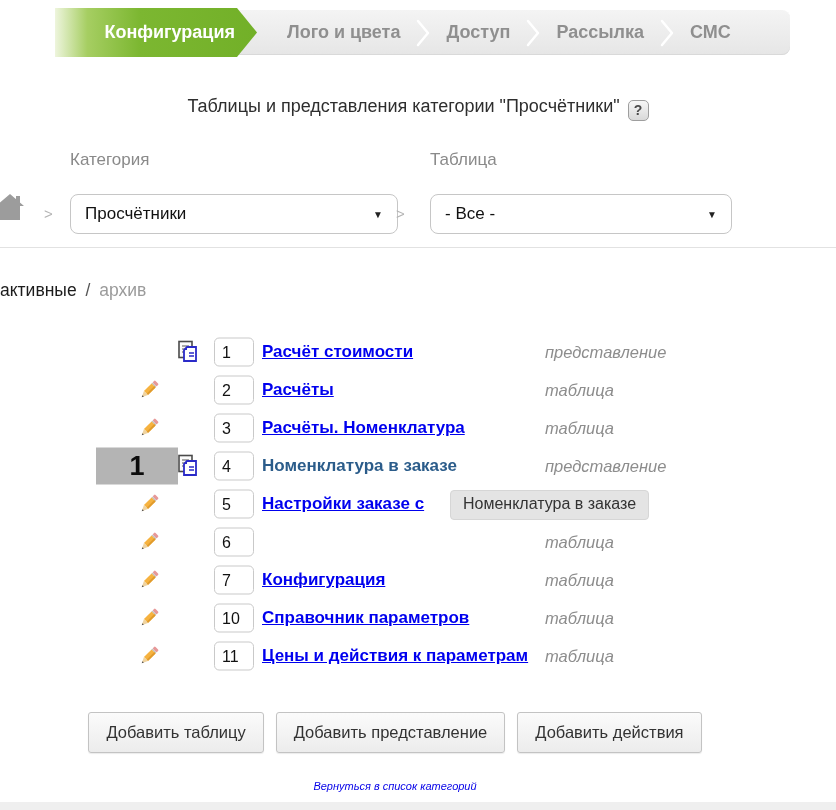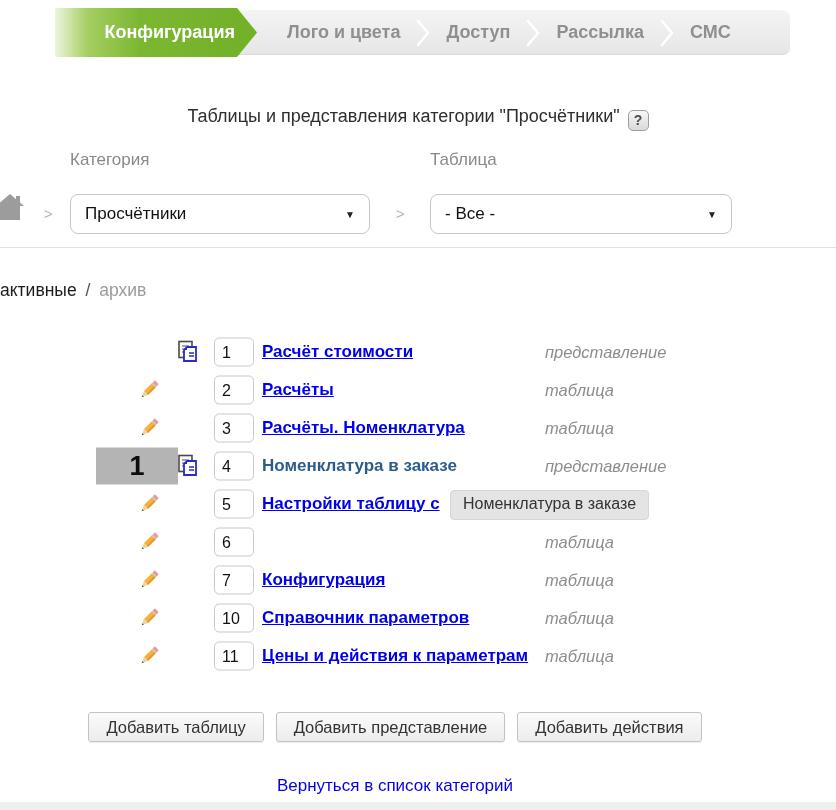--- a/index.html
+++ b/index.html
@@ -15,38 +15,38 @@
   .tab-active { position:absolute; left:0; top:-2px; height:49px; width:202px;
             clip-path:polygon(0 0, calc(100% - 20px) 0, 100% 50%, calc(100% - 20px) 100%, 0 100%);
             background:linear-gradient(90deg,#eef5dd 0%,#a6ce62 16%,#7cb731 42%,#72b028 100%);
             display:flex; align-items:center; justify-content:flex-end;
             padding-right:22px; color:#fff; font-weight:bold; font-size:18px; }
   .tab-rest { position:absolute; left:216px; top:0; height:45px; display:flex; align-items:center;text-align:right; }
   .tab-label { color:#8f8f8f; font-weight:bold; font-size:18px; padding:0 16px; cursor:pointer; }
   .tab-chev { display:flex; align-items:center; }
 
   
-  .title-row { position:absolute; left:0; top:106px; width:836px; text-align:center;
+  .title-row { position:absolute; left:0; top:96px; width:836px; text-align:center;
                font-size:18px; color:#2e2e2e; }
   .help-icon { display:inline-block; vertical-align:-3px; margin-left:8px;
                width:21px; height:21px; line-height:19px; text-align:center;
                border:1px solid #9e9e9e; border-radius:5px;
                background:linear-gradient(180deg,#f7f7f7,#d9d9d9);
                font-weight:bold; font-size:14px; color:#4a4a4a; cursor:pointer; }
 
   
   .bc-label { position:absolute; top:150px; font-size:17px; font-weight:normal; color:#8a8a8a; }
   .lbl-cat { left:70px; }  .lbl-tab { left:430px; }
   .home-icon { position:absolute; left:-6px; top:192px; cursor:pointer; }
   .bc-sep { position:absolute; top:205px; color:#b3b3b3; font-size:15px; }
   .sep-1 { left:44px; } .sep-2 { left:396px; }
   .select { position:absolute; top:194px; height:40px; background:#fff;
             border:1px solid #c6c6c6; border-radius:8px; display:flex; align-items:center;
             padding:0 14px; font-size:17px; color:#111; cursor:pointer; }
-  .sel-cat { left:70px; width:300px; } .sel-tab { left:430px; width:302px; }
+  .sel-cat { left:70px; width:328px; } .sel-tab { left:430px; width:302px; }
   .select .caret { margin-left:auto; font-size:10px; color:#222; }
 
   .divider { position:absolute; left:0; top:247px; width:836px; height:1px; background:#e2e2e2; }
 
   
   .toggle-row { position:absolute; left:0; top:280px; width:790px; text-align:left; font-size:17.5px; }
   .tg-active { color:#1c1c1c; cursor:pointer; }
   .tg-sep { color:#555; margin:0 4px; }
   .tg-archive { color:#9b9b9b; cursor:pointer; }
 
@@ -67,28 +67,28 @@
   .c-link a.drag { color:#2b5c8a; text-decoration:none; cursor:pointer; }
   .c-type { left:545px; font-size:16.5px; font-style:italic; color:#8d8d8d; white-space:nowrap; }
 
   .drag-tooltip { position:absolute; left:450px; top:490px; z-index:5;
                   background:#e4e4e4; border:1px solid #d6d6d6; border-radius:4px;
                   padding:4px 12px 6px; font-size:16px; color:#333; white-space:nowrap; }
 
   
   .btn-row { position:absolute; left:0; top:712px; width:790px;
              display:flex; justify-content:center; gap:12px; }
-  .btn { height:30px; padding:0 17px; display:flex; align-items:center;
+  .btn { height:41px; padding:0 17px; display:flex; align-items:center;
          background:linear-gradient(180deg,#fbfbfb,#ececec);
          border:1px solid #c3c3c3; border-radius:3px;
          font-size:16.5px; color:#333; cursor:pointer;
          box-shadow:0 1px 1px rgba(0,0,0,0.08); }
 
   .back-row { position:absolute; left:0; top:776px; width:790px; text-align:center; }
-  .back-link { color:#0500e8; font-size:17px; text-decoration:none; cursor:pointer; }
+  .back-link { color:#0500e8; font-size:11px; text-decoration:none; cursor:pointer;font-style:italic; }
 
   .bottom-strip { position:absolute; left:0; top:802px; width:836px; height:8px; background:#efefef; }
 
   svg { display:block; }
 </style>
 </head>
 <body>
 
 <div class="page">
 
@@ -226,21 +226,21 @@
           <rect x="9.4" y="1.8" width="5.2" height="3" rx="1" fill="#e79898"></rect>
           <rect x="9.4" y="4.8" width="5.2" height="1.4" fill="#c2c2c2"></rect>
           <rect x="9.4" y="6" width="5.2" height="10" fill="#f6b23f"></rect>
           <rect x="12.9" y="6" width="1.7" height="10" fill="#e09b2d"></rect>
           <path d="M9.4 16 L14.6 16 L12 21.5 Z" fill="#efd3a0"></path>
           <path d="M11.1 19.6 L12.9 19.6 L12 21.5 Z" fill="#4d4d4d"></path>
         </g>
           </svg>
       </span>
       <span class="cell c-num"><input value="5" style=""></span>
-      <span class="cell c-link"><a class="std">Настройки таблицу с</a></span>
+      <span class="cell c-link"><a class="std">Настройки заказе с</a></span>
       <span class="cell c-type">таблица</span>
     </div>
 
     <div class="row">
       <span class="cell c-pencil">
         <svg width="26" height="26" viewBox="0 0 24 24">
             <g transform="rotate(45 12 12)">
           <rect x="9.4" y="1.8" width="5.2" height="3" rx="1" fill="#e79898"></rect>
           <rect x="9.4" y="4.8" width="5.2" height="1.4" fill="#c2c2c2"></rect>
           <rect x="9.4" y="6" width="5.2" height="10" fill="#f6b23f"></rect>

